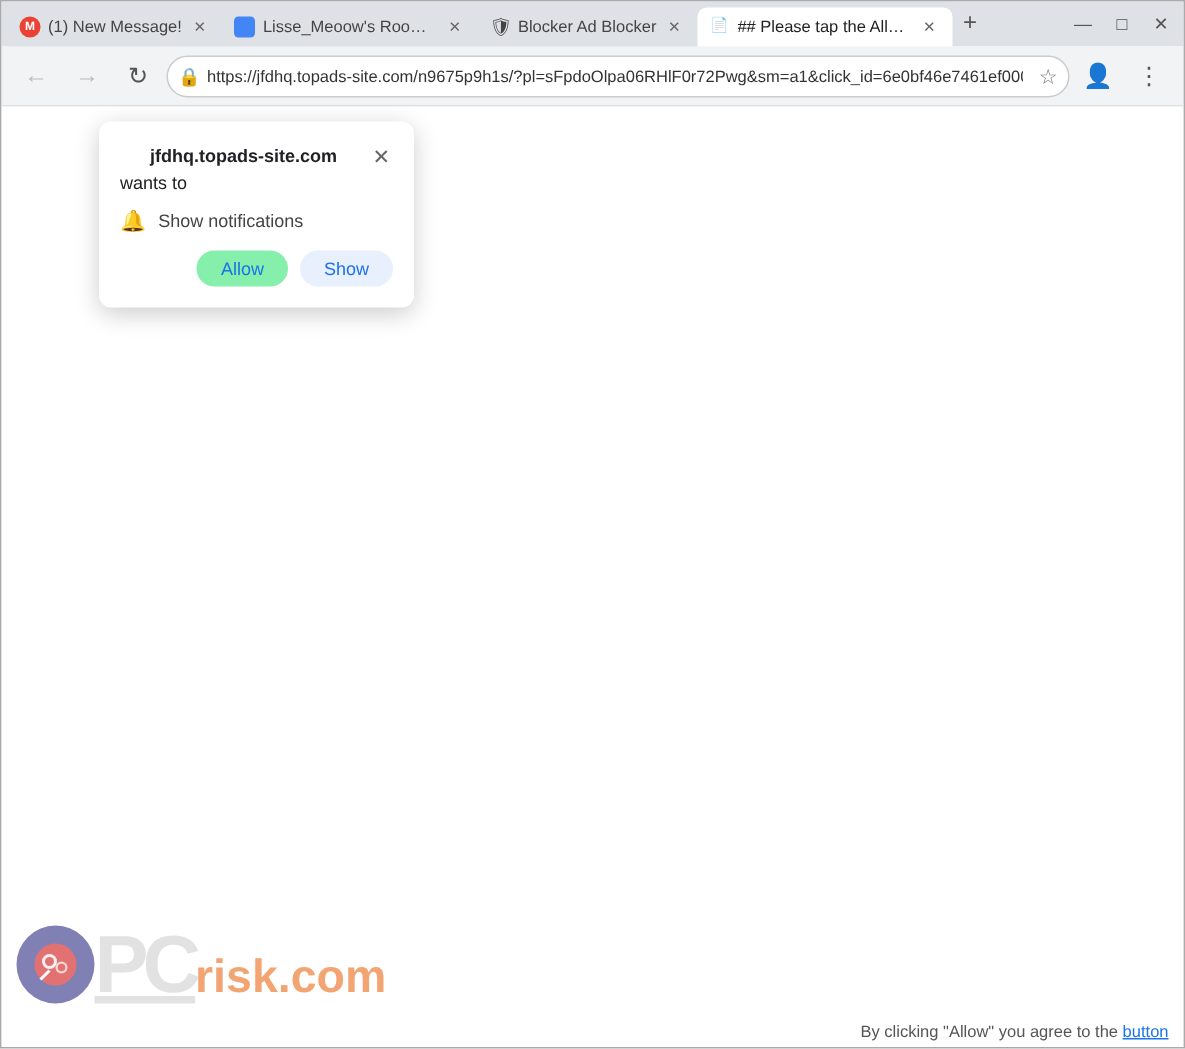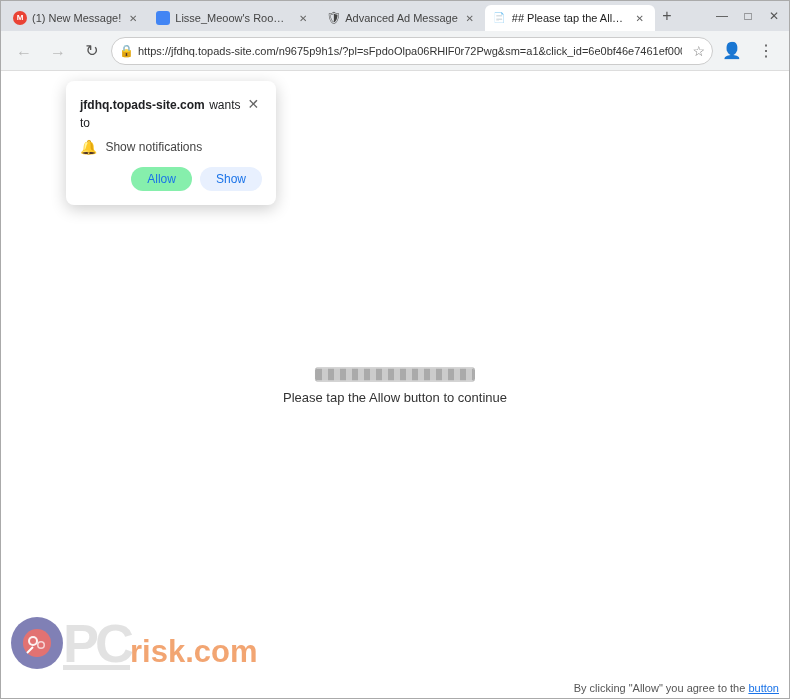--- a/index.html
+++ b/index.html
@@ -160,20 +160,21 @@
     .popup-header {
       display: flex;
       justify-content: space-between;
       align-items: flex-start;
       margin-bottom: 8px;
     }
     .popup-domain {
       font-size: 12px;
       font-weight: bold;
       color: #202124;
+      margin-left: 20px;
     }
     .popup-wants {
       font-size: 12px;
       color: #202124;
     }
     .popup-close-btn {
       width: 18px;
       height: 18px;
       display: flex;
       align-items: center;
@@ -356,21 +357,21 @@
   </div>
 
   <div class="tab">
     <span class="favicon-chat"></span>
     <span style="flex:1;overflow:hidden;text-overflow:ellipsis;white-space:nowrap;">Lisse_Meoow's Room @ Che...</span>
     <span class="tab-close">✕</span>
   </div>
 
   <div class="tab">
     <span class="favicon-shield">🛡</span>
-    <span style="flex:1;overflow:hidden;text-overflow:ellipsis;white-space:nowrap;">Advanced Ad Message</span>
+    <span style="flex:1;overflow:hidden;text-overflow:ellipsis;white-space:nowrap;">Blocker Ad Blocker</span>
     <span class="tab-close">✕</span>
   </div>
 
   <div class="tab active">
     <span class="favicon-page">📄</span>
     <span style="flex:1;overflow:hidden;text-overflow:ellipsis;white-space:nowrap;">## Please tap the Allow butto...</span>
     <span class="tab-close">✕</span>
   </div>
   <div class="new-tab-btn">+</div>
   <div class="window-controls">
@@ -406,26 +407,20 @@
     <div class="popup-notification-row">
       <span class="bell-icon">🔔</span>
       <span class="notification-text">Show notifications</span>
     </div>
     <div class="popup-buttons">
       <button class="popup-btn allow">Allow</button>
       <button class="popup-btn block">Show</button>
     </div>
   </div>
 
-  <div class="page-center">
-    <div class="progress-bar-outer">
-      <div class="progress-bar-inner"></div>
-    </div>
-    <div class="progress-text">Please tap the Allow button to continue</div>
-  </div>
 
   <div class="pcrisk-watermark">
     <div class="pcrisk-logo-circle">
       <svg width="36" height="36" viewBox="0 0 36 36">
         <circle cx="18" cy="18" r="14" fill="#cc0000"></circle>
         <circle cx="14" cy="16" r="5" fill="#fff" opacity="0.9"></circle>
         <circle cx="14" cy="16" r="3" fill="#cc0000"></circle>
         <circle cx="22" cy="20" r="4" fill="#fff" opacity="0.7"></circle>
         <circle cx="22" cy="20" r="2.5" fill="#cc0000"></circle>
         <line x1="8" y1="28" x2="14" y2="22" stroke="#fff" stroke-width="2"></line>

